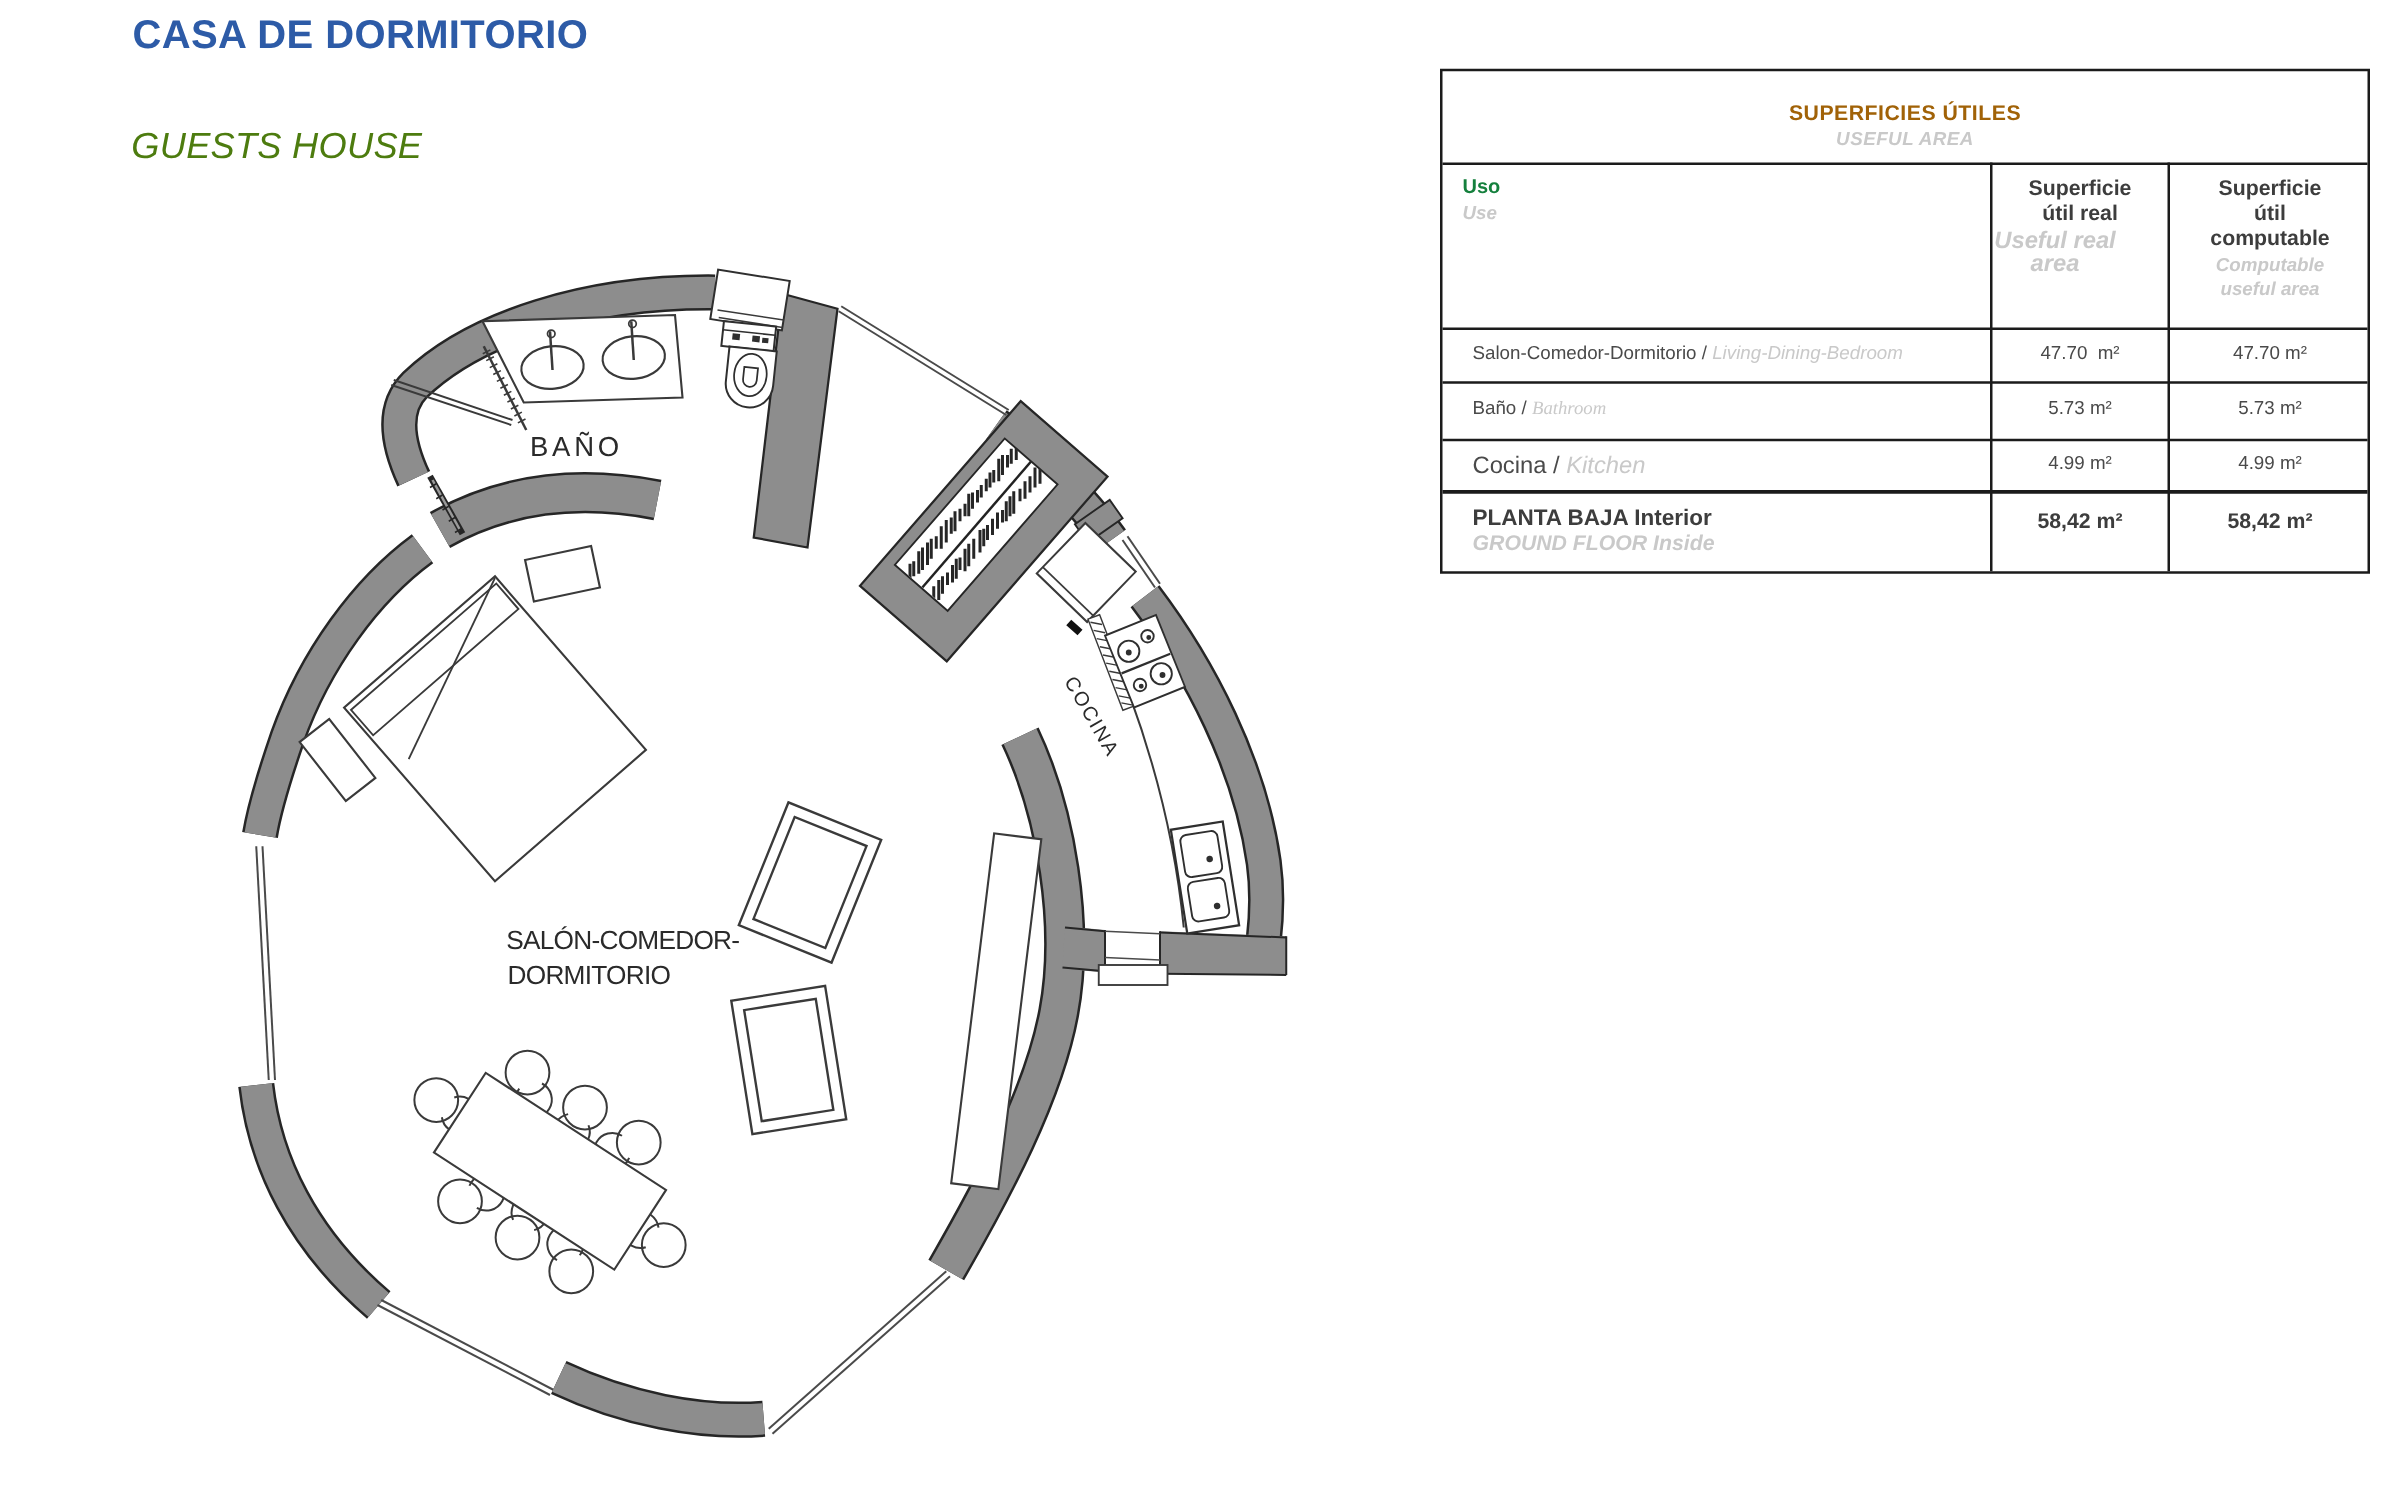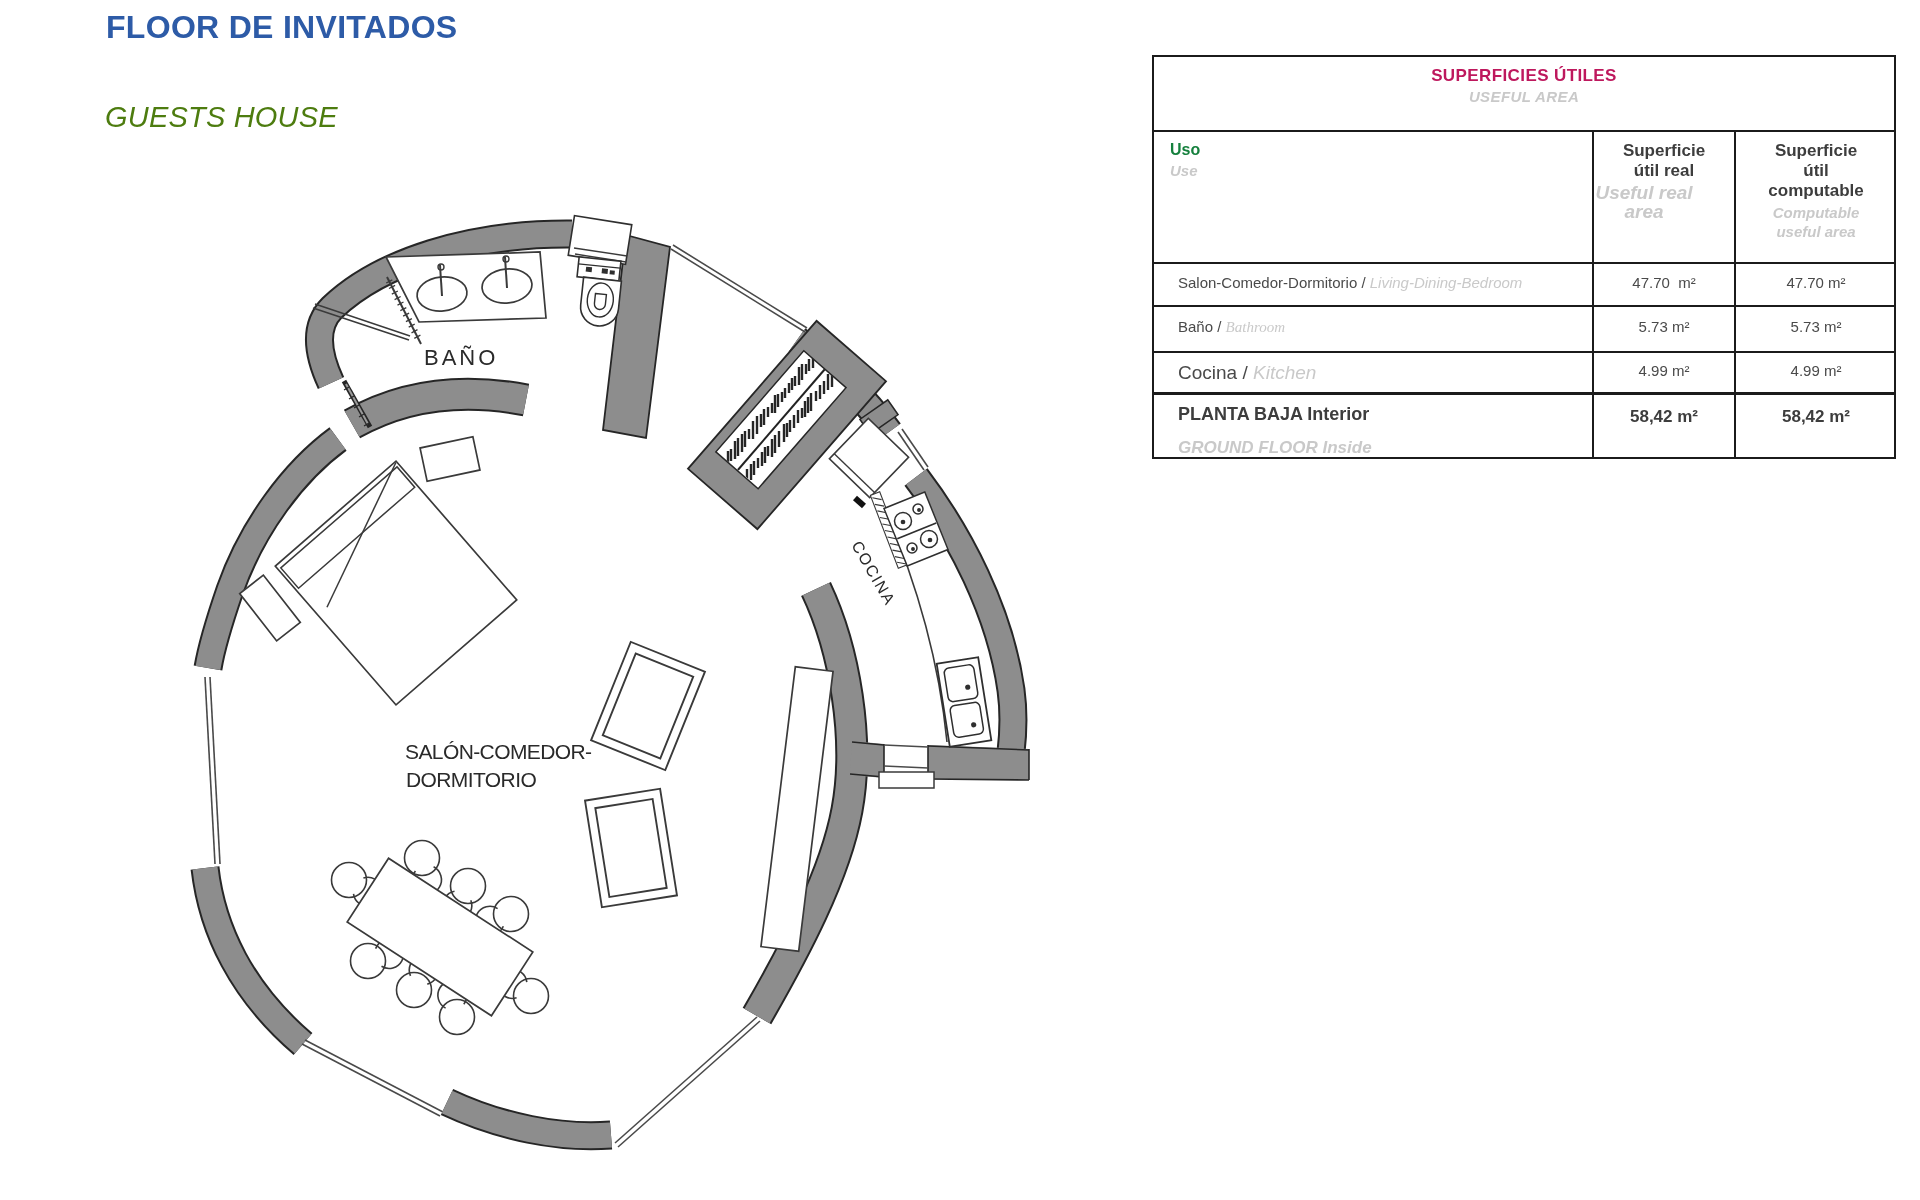--- a/index.html
+++ b/index.html
@@ -2,28 +2,28 @@
 <html><head>
 <meta charset="utf-8">
 <style>
   html,body{margin:0;padding:0;background:#ffffff;width:1920px;height:1200px;overflow:hidden;}
   body{font-family:"Liberation Sans", sans-serif;position:relative;}
   .abs{position:absolute;}
 </style>
 </head>
 <body>
 
-<div class="abs" style="left:106px;top:9px;font-size:32px;font-weight:bold;color:#2d5ba7;letter-spacing:0.3px;">FLOOR DE INVITADOS</div>
+<div class="abs" style="left:106px;top:9px;font-size:32px;font-weight:bold;color:#2d5ba7;letter-spacing:0.3px;">CASA DE DORMITORIO</div>
 
 <div class="abs" style="left:105px;top:61px;font-size:29px;font-style:italic;color:#4d7c0f;letter-spacing:0.2px;margin-top:40px;">GUESTS HOUSE</div>
 
 <div class="abs" style="left:1152px;top:55px;width:744px;height:404px;border:2px solid #1b1b1b;box-sizing:border-box;">
 
   <div class="abs" style="left:0;top:0;width:740px;height:73px;border-bottom:2px solid #1b1b1b;text-align:center;">
-    <div style="margin-top:9px;font-size:17px;font-weight:bold;color:#be185d;letter-spacing:0.4px;">SUPERFICIES ÚTILES</div>
+    <div style="margin-top:24px;font-size:17px;font-weight:bold;color:#a16207;letter-spacing:0.4px;">SUPERFICIES ÚTILES</div>
     <div style="margin-top:2px;font-size:15px;font-style:italic;font-weight:bold;color:#c9c9c9;letter-spacing:0.4px;">USEFUL AREA</div>
   </div>
 
   <div class="abs" style="left:438px;top:73px;width:2px;height:327px;background:#1b1b1b;"></div>
 
   <div class="abs" style="left:580px;top:73px;width:2px;height:327px;background:#1b1b1b;"></div>
 
   <div class="abs" style="left:16px;top:84px;font-size:16px;font-weight:bold;color:#15803d;">Uso</div>
   <div class="abs" style="left:16px;top:105px;font-size:15px;font-style:italic;font-weight:bold;color:#c9c9c9;">Use</div>
 
@@ -44,21 +44,21 @@
   <div class="abs" style="left:440px;top:261px;width:140px;text-align:center;font-size:15px;color:#4a4a4a;">5.73 m²</div>
   <div class="abs" style="left:582px;top:261px;width:160px;text-align:center;font-size:15px;color:#4a4a4a;">5.73 m²</div>
   <div class="abs" style="left:0;top:294px;width:740px;height:2px;background:#1b1b1b;"></div>
 
   <div class="abs" style="left:24px;top:305px;font-size:19px;color:#4a4a4a;">Cocina / <span style="color:#c9c9c9;font-style:italic;">Kitchen</span></div>
   <div class="abs" style="left:440px;top:305px;width:140px;text-align:center;font-size:15px;color:#4a4a4a;">4.99 m²</div>
   <div class="abs" style="left:582px;top:305px;width:160px;text-align:center;font-size:15px;color:#4a4a4a;">4.99 m²</div>
   <div class="abs" style="left:0;top:335px;width:740px;height:3px;background:#1b1b1b;"></div>
 
   <div class="abs" style="left:24px;top:347px;font-size:18px;font-weight:bold;color:#3d3d3d;">PLANTA BAJA Interior</div>
-  <div class="abs" style="left:24px;top:381px;font-size:17px;font-style:italic;font-weight:bold;color:#c9c9c9;">GROUND FLOOR Inside</div>
+  <div class="abs" style="left:24px;top:368px;font-size:17px;font-style:italic;font-weight:bold;color:#c9c9c9;">GROUND FLOOR Inside</div>
   <div class="abs" style="left:440px;top:350px;width:140px;text-align:center;font-size:17px;font-weight:bold;color:#3d3d3d;">58,42 m²</div>
   <div class="abs" style="left:582px;top:350px;width:160px;text-align:center;font-size:17px;font-weight:bold;color:#3d3d3d;">58,42 m²</div>
 </div>
 
 <svg class="abs" style="left:0;top:0;" width="1920" height="1200" viewBox="0 0 1920 1200" fill="none" stroke-linecap="butt">
 
 <g>
   <path d="M 572,234 C 470,233 380,262 332,308 C 313,327 318,355 331,383" stroke="#262626" stroke-width="29"></path>
   <path d="M 572,234 C 470,233 380,262 332,308 C 313,327 318,355 331,383" stroke="#8d8d8d" stroke-width="25"></path>
 </g>

